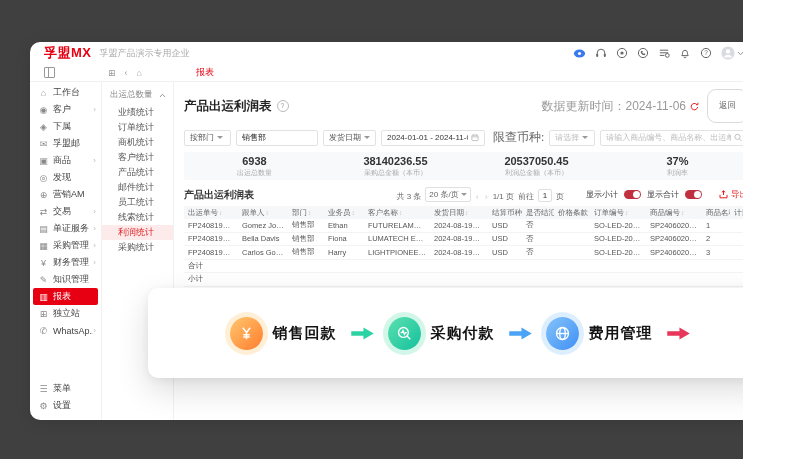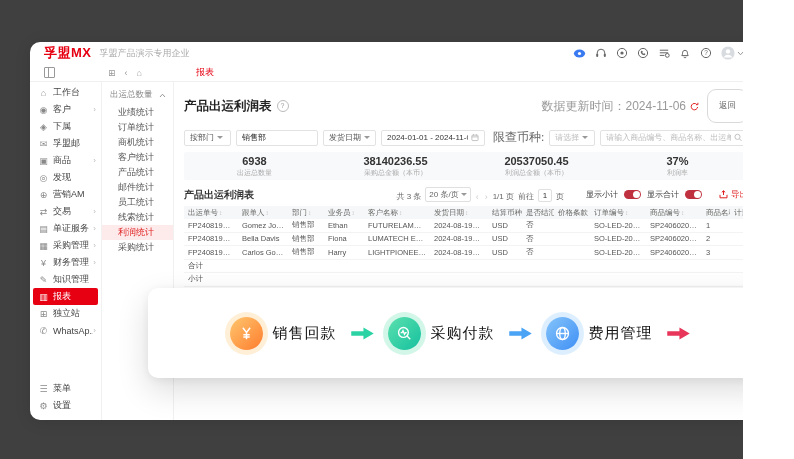--- a/index.html
+++ b/index.html
@@ -84,21 +84,21 @@
   table{border-collapse:collapse;table-layout:fixed;width:586px;}
   th{background:#f6f7f8;font-weight:normal;font-size:7.5px;color:#666;height:13px;text-align:left;padding:0 4px;white-space:nowrap;overflow:hidden;}
   th .sort{color:#c5c5c5;font-size:6.5px;margin-left:1px;}
   td{font-size:7.5px;color:#555;height:12.5px;padding:0 4px;border-bottom:1px solid #f3f3f3;white-space:nowrap;overflow:hidden;text-overflow:ellipsis;}
 
   
   .banner{position:absolute;left:148px;top:288px;width:624px;height:90px;background:#fff;border-radius:10px;z-index:3;
     box-shadow:0 12px 32px rgba(0,0,0,.14),0 2px 8px rgba(0,0,0,.06);display:flex;align-items:center;justify-content:center;gap:13px;}
   .step{display:flex;align-items:center;gap:10px;}
   .bubble{width:33px;height:33px;border-radius:50%;display:flex;align-items:center;justify-content:center;flex:0 0 auto;}
-  .step-label{font-size:15px;font-weight:normal;color:#141414;letter-spacing:1px;white-space:nowrap;}
+  .step-label{font-size:15px;font-weight:bold;color:#141414;letter-spacing:1px;white-space:nowrap;}
   .flow-arrow{display:flex;align-items:center;}
 </style>
 </head>
 <body>
 
 <div class="canvas">
 
   <div class="grey-strip"></div>
 
   <div class="window">

